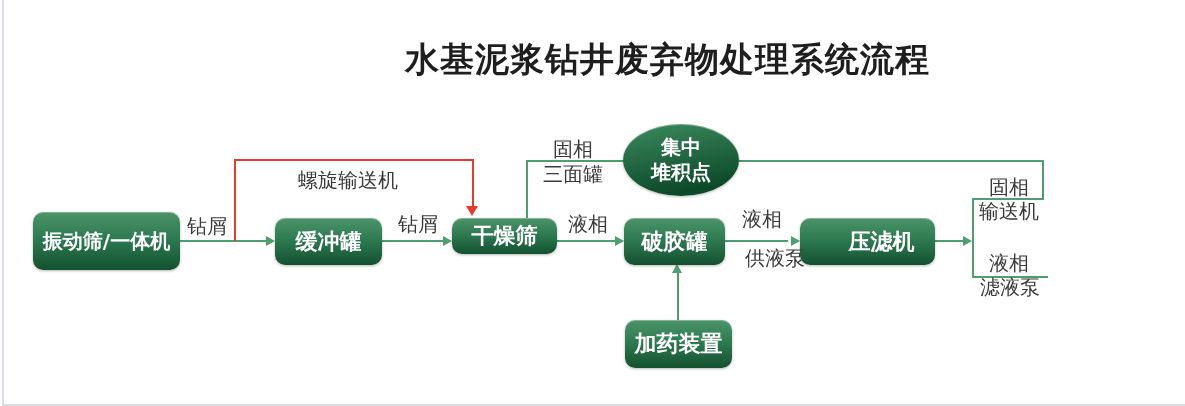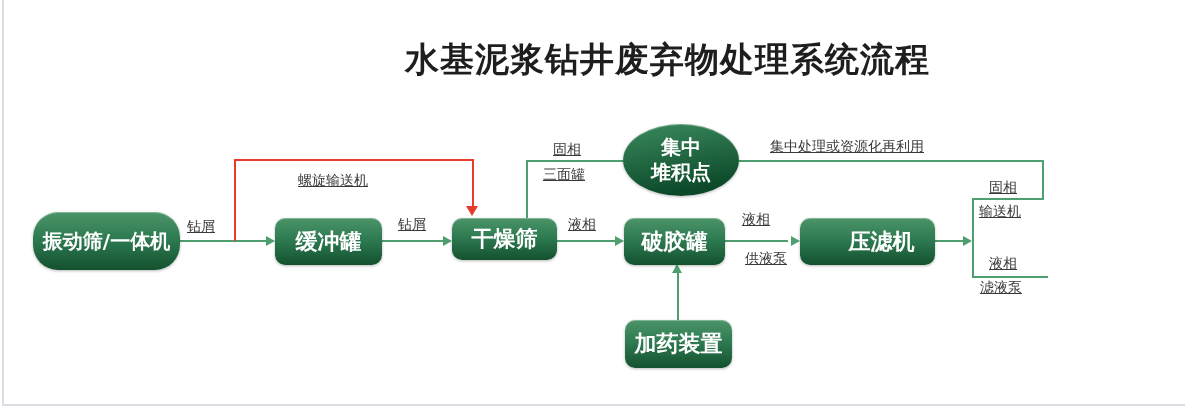--- a/index.html
+++ b/index.html
@@ -40,22 +40,22 @@
   }
   .hline,.vline{position:absolute;background:var(--flow-line);z-index:1;}
   .hline{height:2px;}
   .vline{width:2px;}
   .red{background:var(--recycle-line);}
   .arr{position:absolute;width:0;height:0;z-index:1;}
   .arr-right{border-top:5px solid transparent;border-bottom:5px solid transparent;border-left:9px solid var(--flow-line);}
   .arr-up{border-left:5px solid transparent;border-right:5px solid transparent;border-bottom:9px solid var(--flow-line);}
   .arr-down-red{border-left:6px solid transparent;border-right:6px solid transparent;border-top:10px solid var(--recycle-line);}
   .elabel{
-    position:absolute;font-size:14px;line-height:21px;color:var(--label-text);
-    white-space:nowrap;z-index:3;text-decoration:underline;
+    position:absolute;font-size:20px;line-height:21px;color:var(--label-text);
+    white-space:nowrap;z-index:3;
   }
 </style>
 </head>
 <body>
 
 <div class="canvas">
 
   <div class="page-edge" style="left:2px;top:0;width:2px;height:406px;"></div>
   <div class="page-edge" style="left:3px;top:404px;width:1182px;height:2px;"></div>
 
@@ -87,27 +87,27 @@
   <div class="hline" style="left:972px;top:276px;width:76px;"></div>
 
   <div class="vline" style="left:677px;top:271px;height:49px;"></div>
   <div class="arr arr-up" style="left:672px;top:264px;"></div>
 
   <div class="vline red" style="left:234px;top:160px;height:81px;"></div>
   <div class="hline red" style="left:234px;top:159px;width:240px;"></div>
   <div class="vline red" style="left:472px;top:159px;height:49px;"></div>
   <div class="arr arr-down-red" style="left:466px;top:206px;"></div>
 
-  <div class="node" style="left:33px;top:212px;width:147px;height:58px;font-size:20px;line-height:1.32;border-radius:25px;">
+  <div class="node" style="left:33px;top:212px;width:147px;height:58px;font-size:20px;line-height:1.32;">
     <span>振动筛/一体机</span>
   </div>
   <div class="node" style="left:275px;top:218px;width:107px;height:47px;font-size:22px;">
     <span>缓冲罐</span>
   </div>
-  <div class="node" style="left:452px;top:218px;width:105px;height:42px;font-size:22px;">
+  <div class="node" style="left:452px;top:218px;width:105px;height:36px;font-size:22px;">
     <span>干燥筛</span>
   </div>
   <div class="node" style="left:624px;top:218px;width:101px;height:47px;font-size:22px;">
     <span>破胶罐</span>
   </div>
   <div class="node" style="left:800px;top:218px;width:107px;height:47px;font-size:22px;padding-left:28px;">
     <span>压滤机</span>
   </div>
   <div class="node" style="left:625px;top:320px;width:107px;height:48px;font-size:22px;">
     <span>加药装置</span>
@@ -119,19 +119,18 @@
   </div>
 
   <div class="elabel" style="left:187px;top:216px;">钻屑</div>
   <div class="elabel" style="left:398px;top:214px;">钻屑</div>
   <div class="elabel" style="left:298px;top:170px;">螺旋输送机</div>
   <div class="elabel" style="left:553px;top:139px;">固相</div>
   <div class="elabel" style="left:543px;top:164px;">三面罐</div>
   <div class="elabel" style="left:568px;top:214px;">液相</div>
   <div class="elabel" style="left:742px;top:209px;">液相</div>
   <div class="elabel" style="left:745px;top:248px;">供液泵</div>
-  <div class="elabel" style="left:770px;top:136px;">集中处理或资源化再利用</div>
   <div class="elabel" style="left:989px;top:177px;">固相</div>
   <div class="elabel" style="left:979px;top:201px;text-align:right;">输送机</div>
   <div class="elabel" style="left:989px;top:253px;">液相</div>
   <div class="elabel" style="left:980px;top:277px;">滤液泵</div>
 
 </div>
 
 </body></html>

